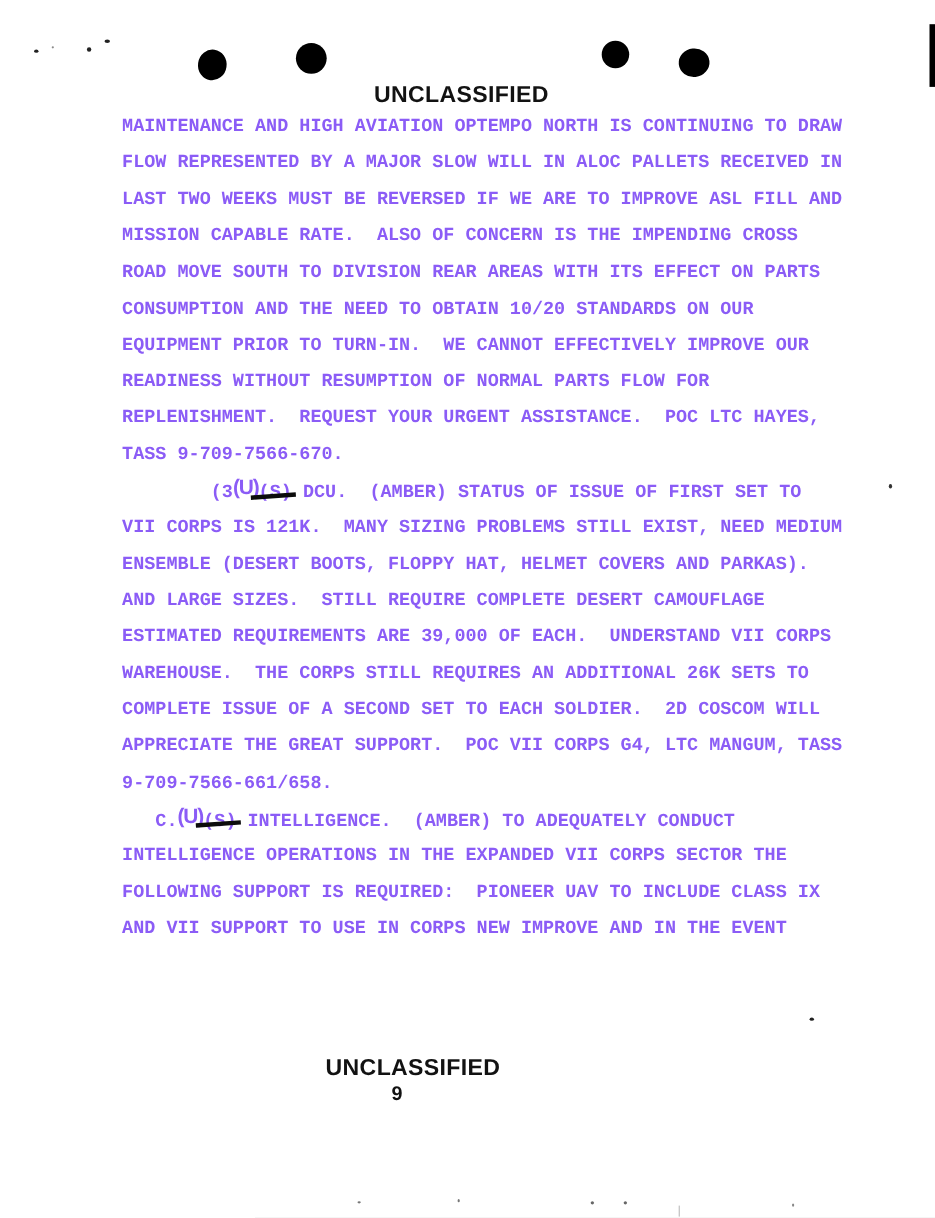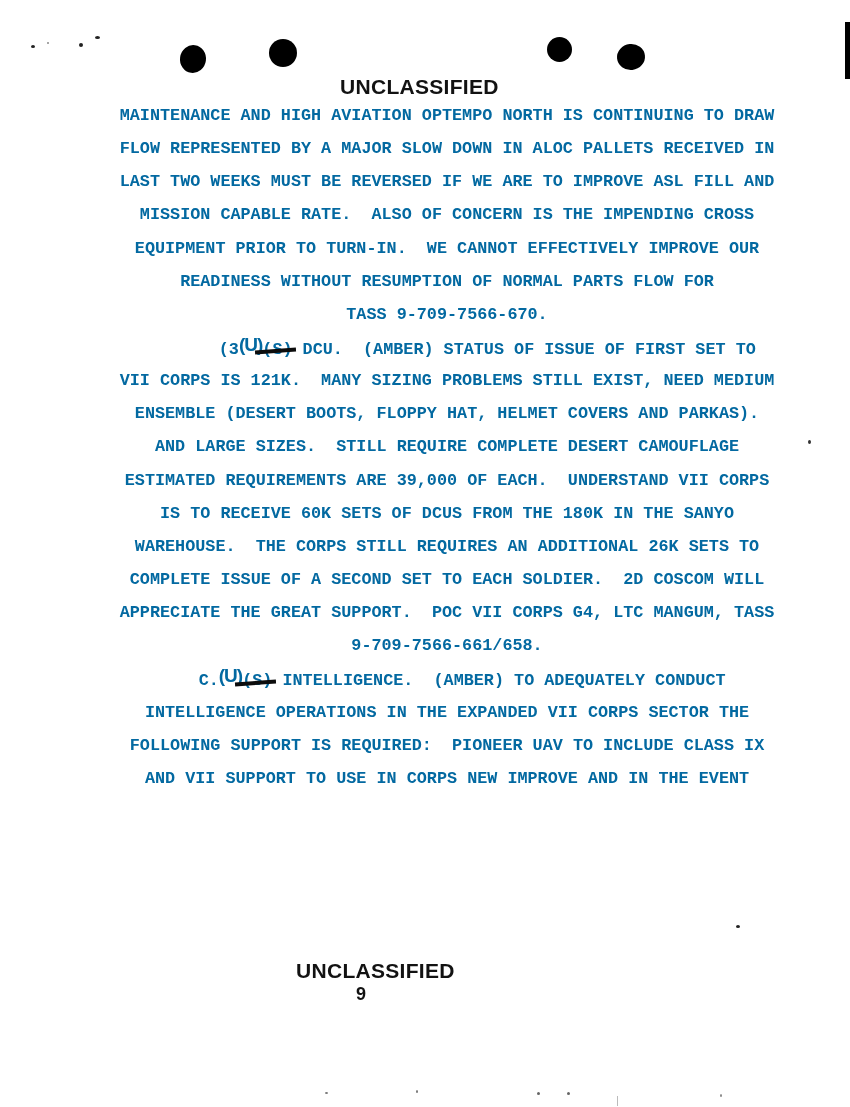--- a/index.html
+++ b/index.html
@@ -4,21 +4,20 @@
 <style>
   html, body { margin: 0; padding: 0; background: #e8e8e8; }
   .page {
     position: relative;
     width: 850px;
     height: 1107px;
     background: #ffffff;
     overflow: hidden;
     margin: 0 auto;
     font-family: "Liberation Mono", monospace;
-    text-align: center;
   }
   
   .classification {
     position: absolute;
     font-family: "Liberation Sans", sans-serif;
     font-weight: bold;
     font-size: 21px;
     letter-spacing: 0.3px;
     color: #121212;
     white-space: nowrap;
@@ -30,28 +29,28 @@
     top: 984px;
     left: 356px;
     font-family: "Liberation Sans", sans-serif;
     font-weight: bold;
     font-size: 18px;
     color: #121212;
   }
   
   .doc-body {
     position: absolute;
-    left: 97px;
+    left: 111px;
     top: 99px;
     width: 700px;
     font-family: "Liberation Mono", monospace;
     font-weight: bold;
     font-size: 16.8px;
     line-height: 33.15px;
-    color: #0369a1;
+    color: #8b5cf6;
   }
   .doc-body .line { white-space: pre; height: 33.15px; }
   
   .seg-hand {
     font-family: "Liberation Sans", sans-serif;
     font-weight: 700;
     font-size: 19px;
     position: relative;
     top: -3px;
     letter-spacing: -1px;
@@ -102,32 +101,34 @@
   <span class="dot d2"></span>
   <span class="dot d3"></span>
   <span class="dot d4"></span>
 
   <span class="right-bar"></span>
 
   <div class="classification header">UNCLASSIFIED</div>
 
   <div class="doc-body">
       <div class="line"><span class="seg-n">MAINTENANCE AND HIGH AVIATION OPTEMPO NORTH IS CONTINUING TO DRAW</span></div>
-      <div class="line"><span class="seg-n">FLOW REPRESENTED BY A MAJOR SLOW DOWN IN ALOC PALLETS RECEIVED IN</span></div>
+      <div class="line"><span class="seg-n">FLOW REPRESENTED BY A MAJOR SLOW WILL IN ALOC PALLETS RECEIVED IN</span></div>
       <div class="line"><span class="seg-n">LAST TWO WEEKS MUST BE REVERSED IF WE ARE TO IMPROVE ASL FILL AND</span></div>
       <div class="line"><span class="seg-n">MISSION CAPABLE RATE.  ALSO OF CONCERN IS THE IMPENDING CROSS</span></div>
+      <div class="line"><span class="seg-n">ROAD MOVE SOUTH TO DIVISION REAR AREAS WITH ITS EFFECT ON PARTS</span></div>
+      <div class="line"><span class="seg-n">CONSUMPTION AND THE NEED TO OBTAIN 10/20 STANDARDS ON OUR</span></div>
       <div class="line"><span class="seg-n">EQUIPMENT PRIOR TO TURN-IN.  WE CANNOT EFFECTIVELY IMPROVE OUR</span></div>
       <div class="line"><span class="seg-n">READINESS WITHOUT RESUMPTION OF NORMAL PARTS FLOW FOR</span></div>
+      <div class="line"><span class="seg-n">REPLENISHMENT.  REQUEST YOUR URGENT ASSISTANCE.  POC LTC HAYES,</span></div>
       <div class="line"><span class="seg-n">TASS 9-709-7566-670.</span></div>
       <div class="line"><span class="seg-n">        (3</span><span class="seg-hand">(U)</span><span class="seg-struck">(S)</span><span class="seg-n"> DCU.  (AMBER) STATUS OF ISSUE OF FIRST SET TO</span></div>
       <div class="line"><span class="seg-n">VII CORPS IS 121K.  MANY SIZING PROBLEMS STILL EXIST, NEED MEDIUM</span></div>
       <div class="line"><span class="seg-n">ENSEMBLE (DESERT BOOTS, FLOPPY HAT, HELMET COVERS AND PARKAS).</span></div>
       <div class="line"><span class="seg-n">AND LARGE SIZES.  STILL REQUIRE COMPLETE DESERT CAMOUFLAGE</span></div>
       <div class="line"><span class="seg-n">ESTIMATED REQUIREMENTS ARE 39,000 OF EACH.  UNDERSTAND VII CORPS</span></div>
-      <div class="line"><span class="seg-n">IS TO RECEIVE 60K SETS OF DCUS FROM THE 180K IN THE SANYO</span></div>
       <div class="line"><span class="seg-n">WAREHOUSE.  THE CORPS STILL REQUIRES AN ADDITIONAL 26K SETS TO</span></div>
       <div class="line"><span class="seg-n">COMPLETE ISSUE OF A SECOND SET TO EACH SOLDIER.  2D COSCOM WILL</span></div>
       <div class="line"><span class="seg-n">APPRECIATE THE GREAT SUPPORT.  POC VII CORPS G4, LTC MANGUM, TASS</span></div>
       <div class="line"><span class="seg-n">9-709-7566-661/658.</span></div>
       <div class="line"><span class="seg-n">   C.</span><span class="seg-hand">(U)</span><span class="seg-struck">(S)</span><span class="seg-n"> INTELLIGENCE.  (AMBER) TO ADEQUATELY CONDUCT</span></div>
       <div class="line"><span class="seg-n">INTELLIGENCE OPERATIONS IN THE EXPANDED VII CORPS SECTOR THE</span></div>
       <div class="line"><span class="seg-n">FOLLOWING SUPPORT IS REQUIRED:  PIONEER UAV TO INCLUDE CLASS IX</span></div>
       <div class="line"><span class="seg-n">AND VII SUPPORT TO USE IN CORPS NEW IMPROVE AND IN THE EVENT</span></div>
     </div>
 

